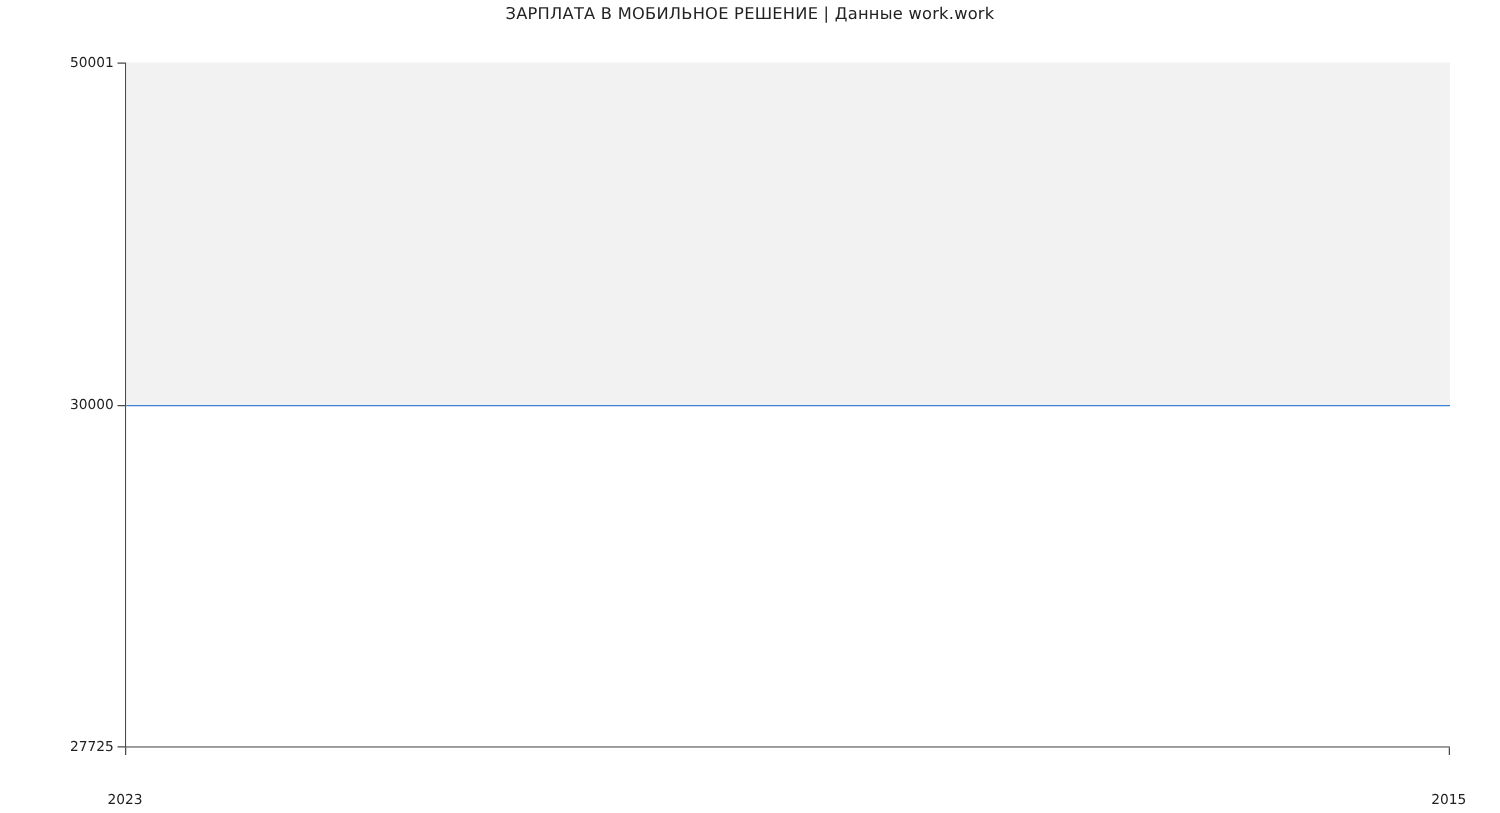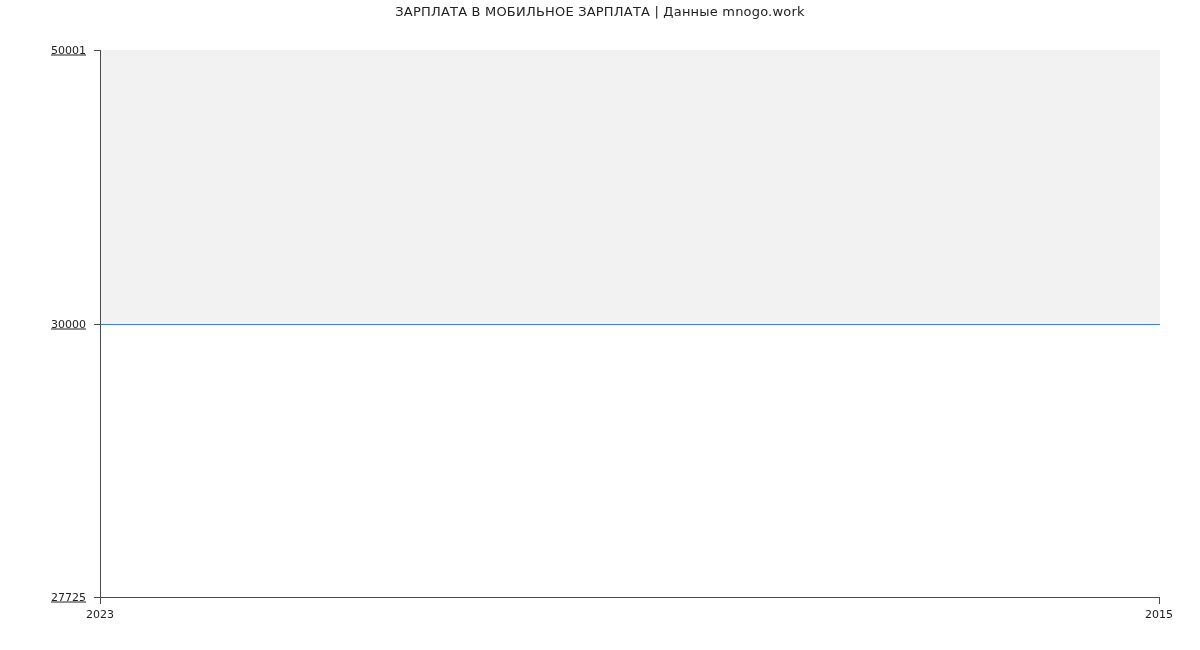--- a/index.html
+++ b/index.html
@@ -70,38 +70,38 @@
     position: absolute;
     width: 0;
     height: 6px;
     border-left: 1px solid #4a4a4a;
   }
   .y-label {
     position: absolute;
     font-size: 11px;
     color: #222;
     transform: translateY(-50%);
-    text-align: center;
+    text-align: right;
     width: 45px;
-    text-decoration: underline;
   }
   .x-label {
     position: absolute;
     font-size: 11px;
     color: #222;
     transform: translateX(-50%);
     text-align: center;
+    margin-top: 25px;
   }
 </style>
 </head>
 <body>
 
 <div class="chart-wrap">
 
-  <div class="title">ЗАРПЛАТА В МОБИЛЬНОЕ ЗАРПЛАТА | Данные mnogo.work</div>
+  <div class="title">ЗАРПЛАТА В МОБИЛЬНОЕ РЕШЕНИЕ | Данные work.work</div>
 
   <div class="plot-area">
     <div class="plot-fill-top"></div>
     <div class="plot-fill-bottom"></div>
     <div class="data-line"></div>
   </div>
 
   <div class="y-tick" style="left:94px; top:50px;"></div>
   <div class="y-tick" style="left:94px; top:324px;"></div>
   <div class="y-tick" style="left:94px; top:597px;"></div>

